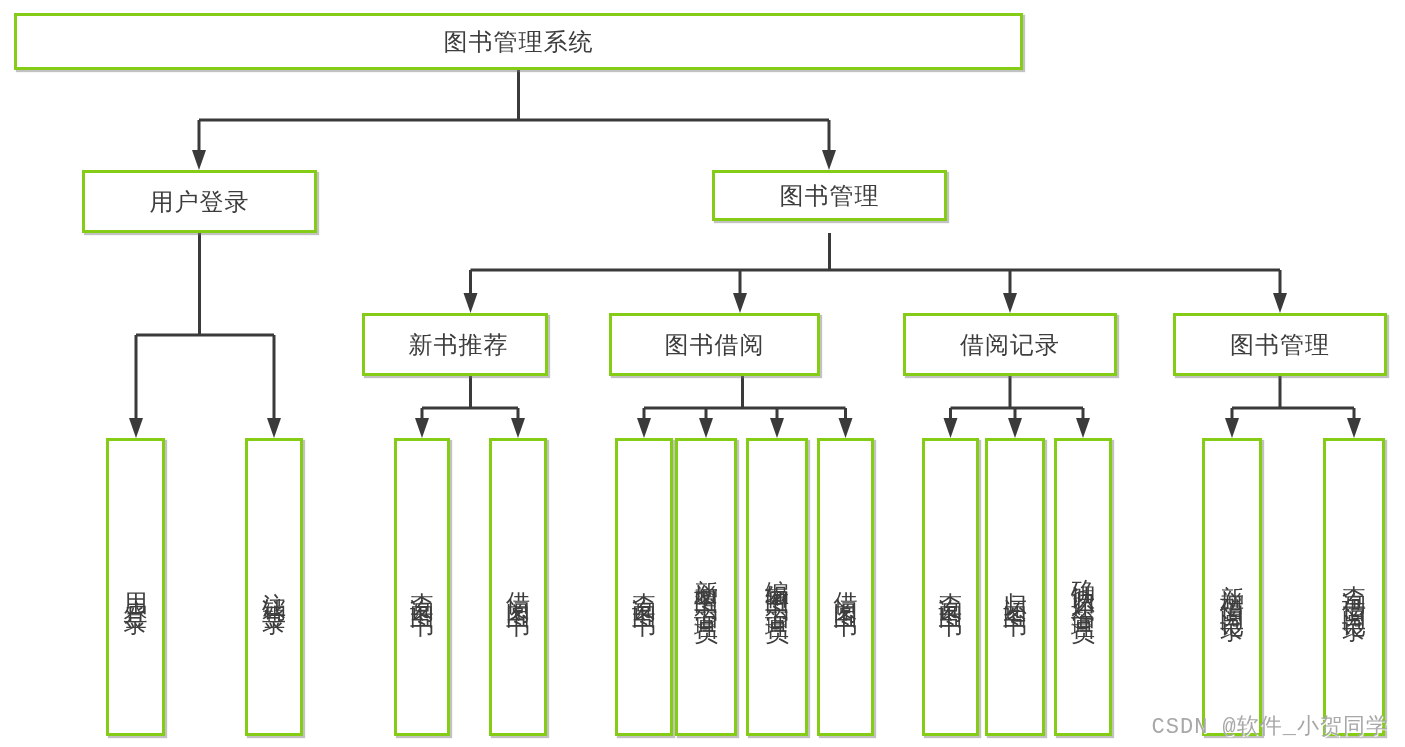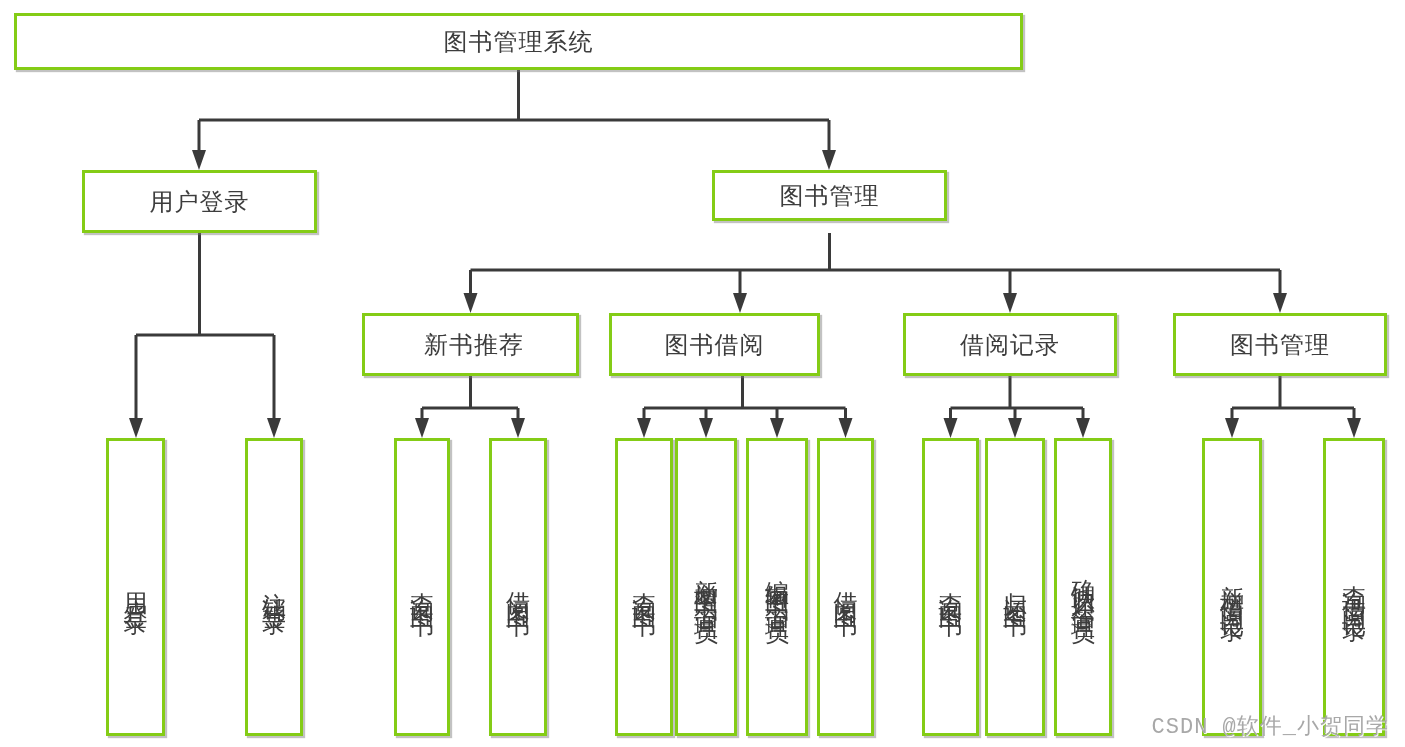--- a/index.html
+++ b/index.html
@@ -99,21 +99,21 @@
     <span>图书管理系统</span>
   </div>
 
   <div class="node" style="left:82px; top:170px; width:235px; height:63px;">
     <span>用户登录</span>
   </div>
   <div class="node" style="left:712px; top:170px; width:235px; height:51px;">
     <span>图书管理</span>
   </div>
 
-  <div class="node" style="left:362px; top:313px; width:217px; height:63px;padding-left:7px;">
+  <div class="node" style="left:362px; top:313px; width:186px; height:63px;padding-left:7px;">
     <span>新书推荐</span>
   </div>
   <div class="node" style="left:609px; top:313px; width:211px; height:63px;">
     <span>图书借阅</span>
   </div>
   <div class="node" style="left:903px; top:313px; width:214px; height:63px;">
     <span>借阅记录</span>
   </div>
   <div class="node" style="left:1173px; top:313px; width:214px; height:63px;">
     <span>图书管理</span>

